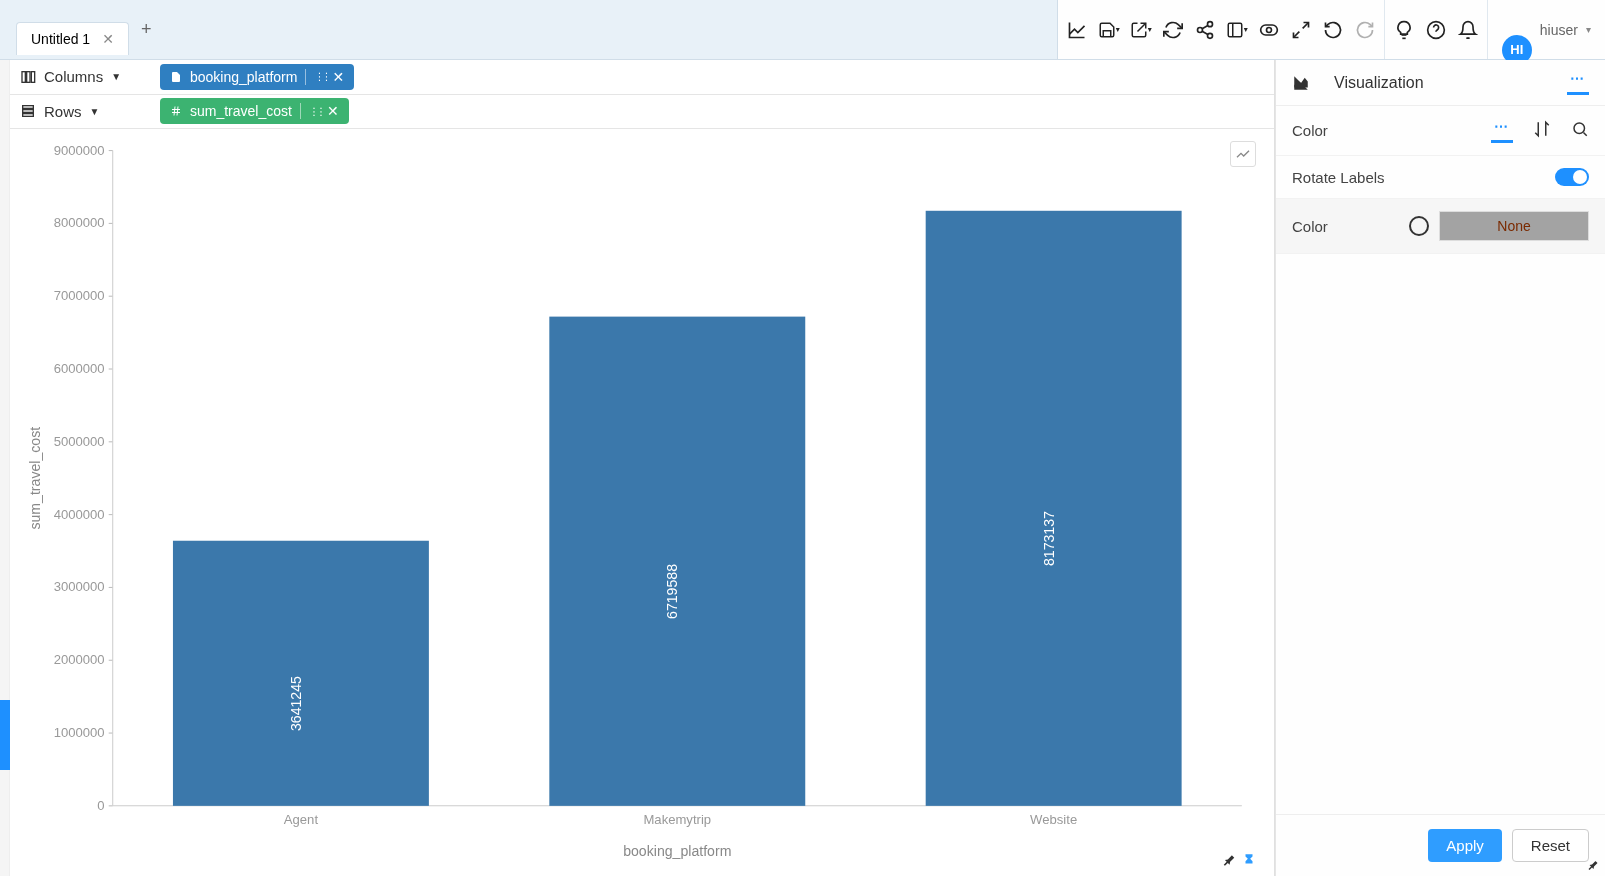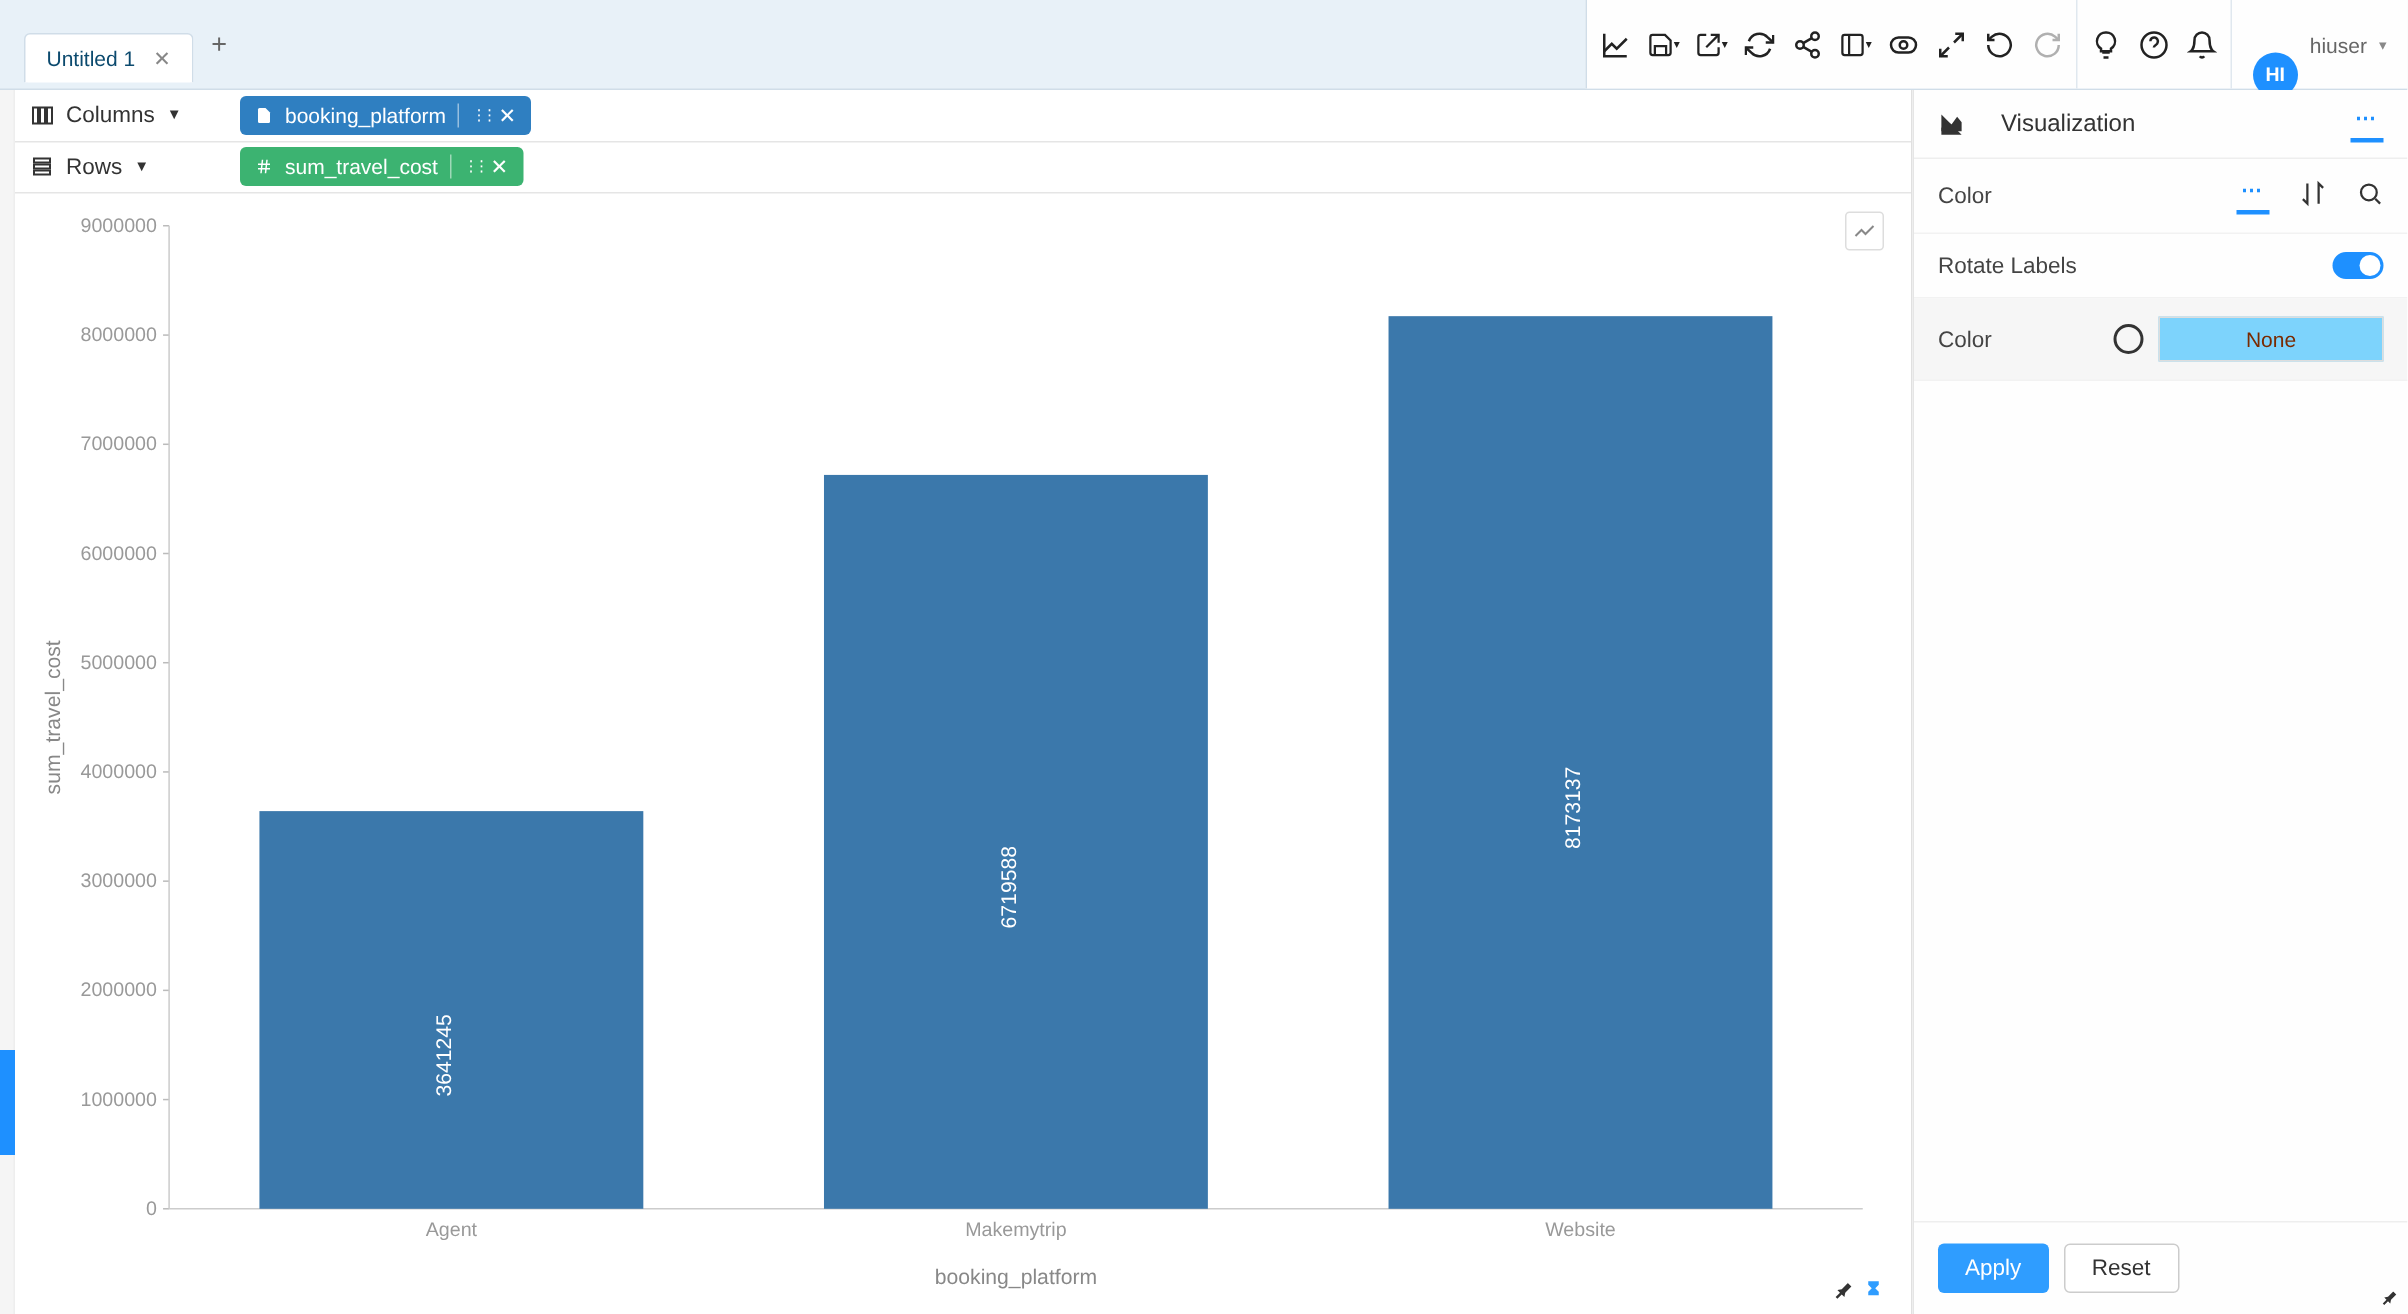--- a/index.html
+++ b/index.html
@@ -1,20 +1,20 @@
 <!DOCTYPE html>
 <html><head>
 <meta charset="utf-8">
 <style>
   * { box-sizing: border-box; margin: 0; padding: 0; }
   body { font-family: Arial, Helvetica, sans-serif; font-size: 14px; color: #333; background: #fff; width: 1605px; height: 876px; overflow: hidden; }
   .topbar { display: flex; justify-content: space-between; align-items: stretch; height: 60px; background: #e8f1f8; border-bottom: 1px solid #d0dde8; }
   .tabs { display: flex; align-items: center; padding-left: 16px; }
   .tab { display: flex; align-items: center; gap: 12px; background: #fff; padding: 8px 14px; border-radius: 4px 4px 0 0; border: 1px solid #d0dde8; border-bottom: none; margin-top: 18px; }
-  .tab-title { color: #0c4a6e; }
+  .tab-title { color: #000000; }
   .tab-close { cursor: pointer; color: #888; font-size: 14px; }
   .tab-add { margin-left: 12px; color: #666; font-size: 18px; cursor: pointer; }
   .toolbar { display: flex; align-items: center; background: #fefefe; border-left: 1px solid #d0dde8; }
   .tool-group { display: flex; align-items: center; height: 100%; border-right: 1px solid #e0e8ef; padding: 0 8px; gap: 10px; }
   .tool-icon { width: 22px; height: 22px; display: flex; align-items: center; justify-content: center; cursor: pointer; color: #222; }
   .tool-icon svg { width: 20px; height: 20px; }
   .user-chip { display: flex; align-items: center; gap: 8px; padding: 0 14px; cursor: pointer; }
   .avatar { width: 30px; height: 30px; border-radius: 50%; background: #1e90ff; color: #fff; display: flex; align-items: center; justify-content: center; font-weight: bold; font-size: 13px; margin-top: 40px; }
   .username { color: #666; }
   .chev { font-size: 10px; color: #888; }
@@ -54,23 +54,23 @@
   .sp-row { display: flex; align-items: center; justify-content: space-between; padding: 12px 16px; border-bottom: 1px solid #f2f2f2; }
   .sp-row-title { font-size: 15px; color: #444; }
   .sp-row-tools { display: flex; align-items: center; gap: 20px; }
   .sp-row-tools svg { width: 18px; height: 18px; cursor: pointer; }
 
   .toggle { width: 34px; height: 18px; border-radius: 10px; background: #1e90ff; position: relative; cursor: pointer; }
   .toggle::after { content: ''; width: 14px; height: 14px; border-radius: 50%; background: #fff; position: absolute; top: 2px; right: 2px; }
 
   .color-row { background: #f6f6f6; }
   .color-ring { width: 20px; height: 20px; border: 2px solid #333; border-radius: 50%; }
-  .color-select { border: 1px solid #ddd; background: #7dd3fc; width: 150px; height: 30px; display: flex; align-items: center; justify-content: center; color: #7a2a00; font-size: 14px; cursor: pointer; }
-
-  .sp-footer { margin-top: auto; display: flex; justify-content: flex-start; gap: 10px; padding: 14px 16px; border-top: 1px solid #eee; position: relative; }
+  .color-select { border: 1px solid #ddd; background: #a3a3a3; width: 150px; height: 30px; display: flex; align-items: center; justify-content: center; color: #7a2a00; font-size: 14px; cursor: pointer; }
+
+  .sp-footer { margin-top: auto; display: flex; justify-content: flex-end; gap: 10px; padding: 14px 16px; border-top: 1px solid #eee; position: relative; }
   .btn { padding: 7px 18px; border-radius: 4px; font-size: 15px; cursor: pointer; }
   .btn.primary { background: #2f9dff; color: #fff; border: none; }
   .btn.secondary { background: #fff; border: 1px solid #ccc; color: #333; }
   .footer-pin { position: absolute; right: 6px; bottom: 2px; }
   .footer-pin svg { width: 12px; height: 12px; }
 
   .left-slim { width: 10px; background: #f5f5f5; border-right: 1px solid #eee; position: relative; }
   .left-slim-active { position: absolute; top: 640px; width: 10px; height: 70px; background: #1e90ff; }
 </style>
 </head>

